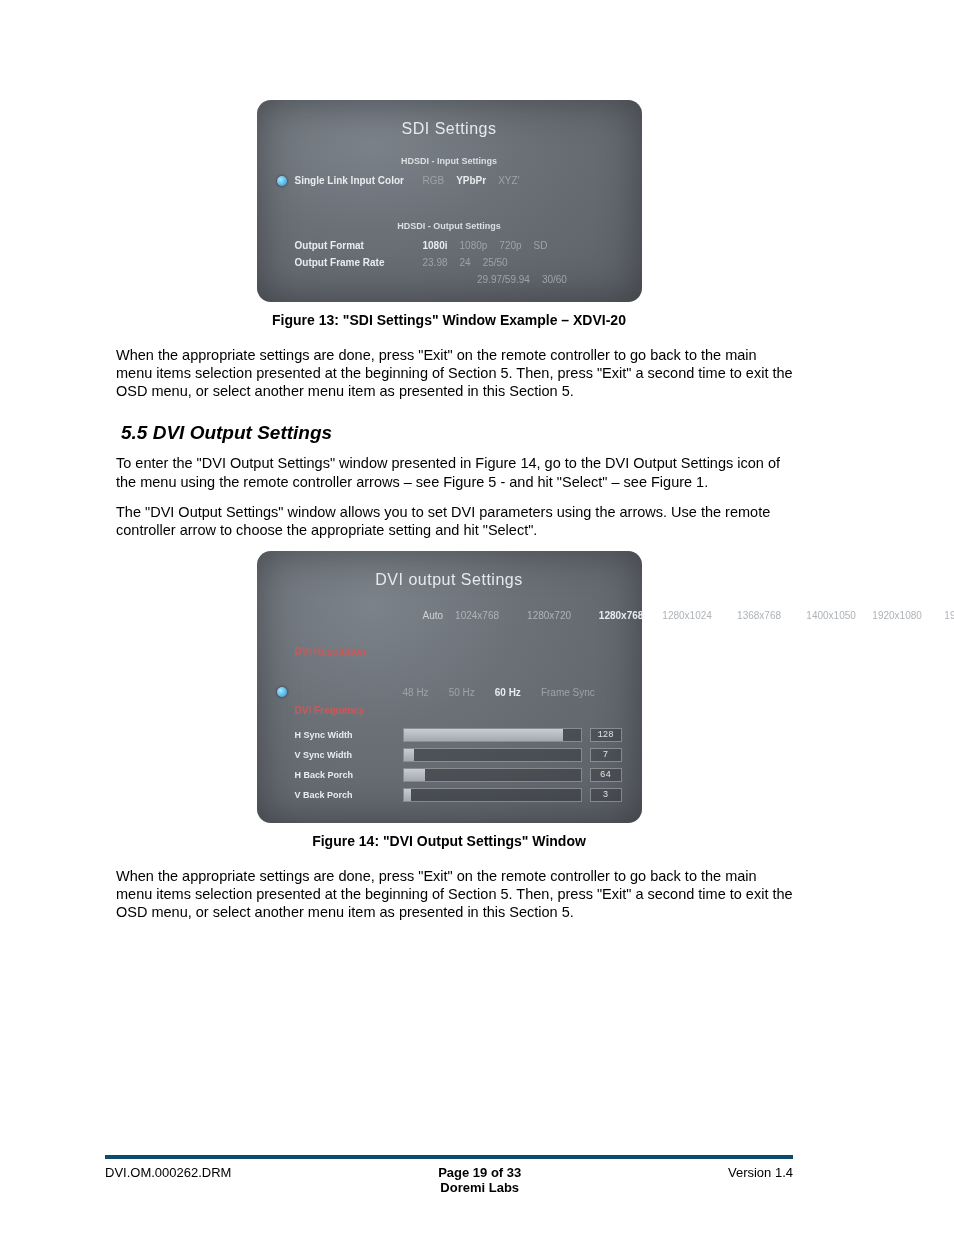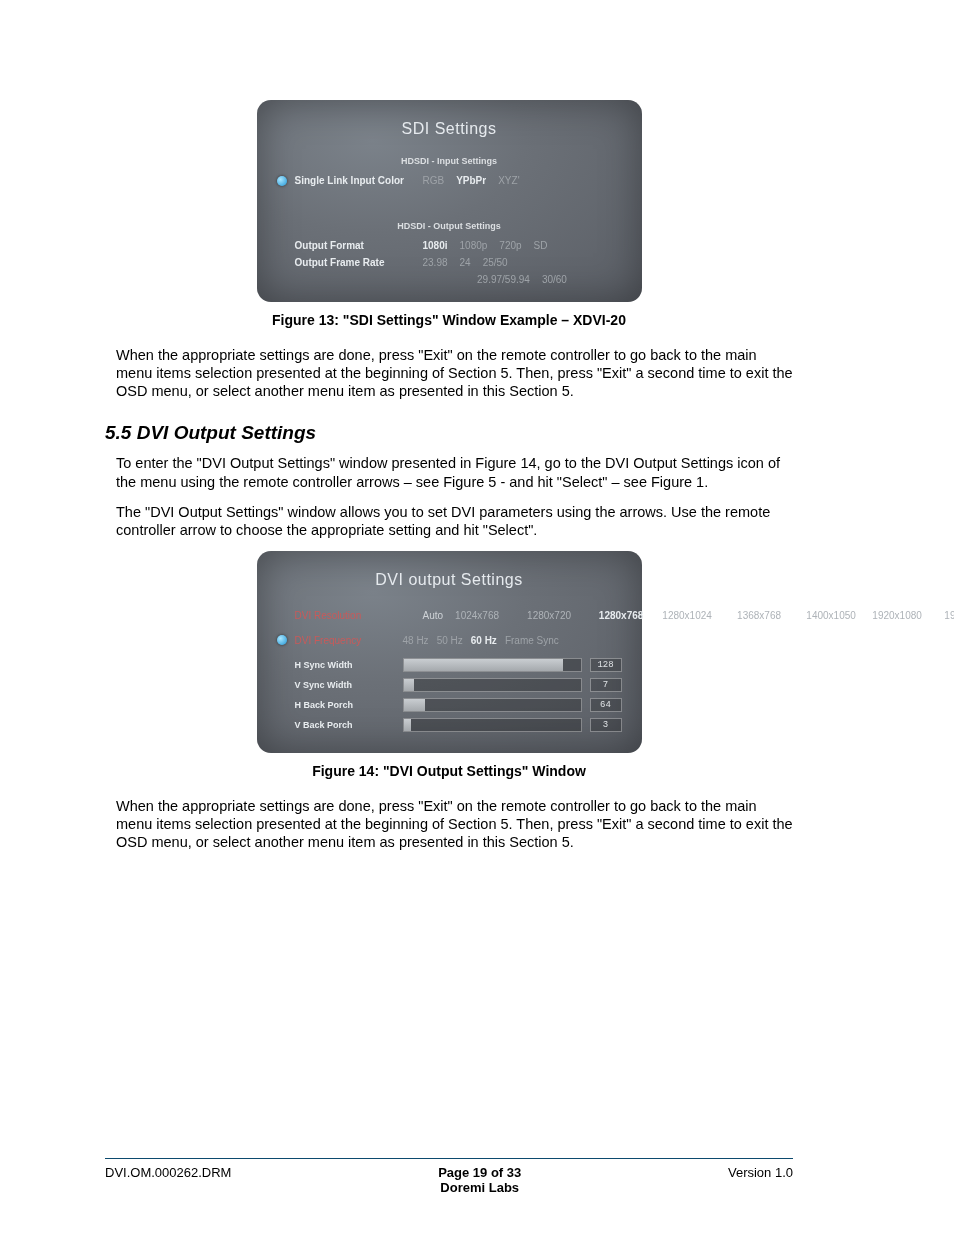--- a/index.html
+++ b/index.html
@@ -53,21 +53,21 @@
     box-shadow: 0 0 3px rgba(0,0,0,0.6);
     flex: 0 0 10px;
   }
   .osd-row .pad { width: 10px; flex: 0 0 10px; }
   .osd-label {
     flex: 0 0 120px;
     color: #e8ecef;
     font-weight: bold;
     font-size: 10px;
   }
-  .osd-label.red { color: #c85a5a; font-weight: normal; }
+  .osd-label.red { color: #c85a5a; font-weight: bold; margin-top: 36px; }
   .osd-opts {
     flex: 1;
     display: flex;
     flex-wrap: wrap;
     gap: 6px 12px;
     color: #9ea3a8;
     font-size: 10px;
   }
   .osd-opts .o { color: #9ea3a8; }
   .osd-opts .o.hl { color: #e8ecef; font-weight: bold; }
@@ -126,27 +126,27 @@
   }
   p.body {
     font-size:14.5px;
     line-height:1.25;
     margin: 0 0 12px 11px;
   }
   h3.sec {
     font-style: italic;
     font-weight: bold;
     font-size: 19px;
-    margin: 22px 0 10px 0;
+    margin: 22px 0 10px 16px;
   }
 
   .footer {
     position:absolute;
     left:105px; right:105px; bottom:40px;
-    border-top:1px solid #0c4a6e;
+    border-top:4px solid #0c4a6e;
     padding-top:6px;
     font-size:13px;
     display:flex;
     justify-content:space-between;
   }
   .footer .mid { text-align:center;font-weight:bold; }
 </style>
 </head>
 <body>
 
@@ -230,21 +230,21 @@
           <span>1920x1080</span>
           <span>1920x1200</span>
           <span>1080i</span>
         </div>
       </div>
     </div>
 
     <div class="osd-row sel" style="margin-top:6px;">
       <div class="dot"></div>
       <div class="osd-label red" style="flex-basis:100px">DVI Frequency</div>
-      <div class="osd-opts" style="gap:6px 8px">
+      <div class="osd-opts" style="gap:6px 20px">
         <span class="o">48 Hz</span>
         <span class="o">50 Hz</span>
         <span class="o hl">60 Hz</span>
         <span class="o">Frame Sync</span>
       </div>
     </div>
 
     <div style="height:6px"></div>
 
     <div id="sliders-container">
@@ -286,16 +286,16 @@
   <div class="caption">Figure 14: "DVI Output Settings" Window</div>
 
   <p class="body">When the appropriate settings are done, press "Exit" on the remote controller to go back to the main menu items selection presented at the beginning of Section 5. Then, press "Exit" a second time to exit the OSD menu, or select another menu item as presented in this Section 5.</p>
 
   <div class="footer">
     <div>DVI.OM.000262.DRM</div>
     <div class="mid">
       <div>Page 19 of 33</div>
       <div>Doremi Labs</div>
     </div>
-    <div>Version 1.0</div>
+    <div>Version 1.4</div>
   </div>
 
 </div>
 
 </body></html>

